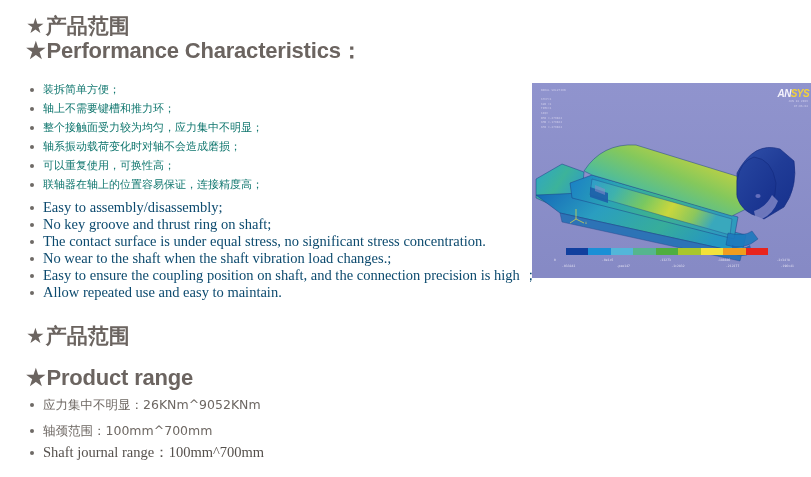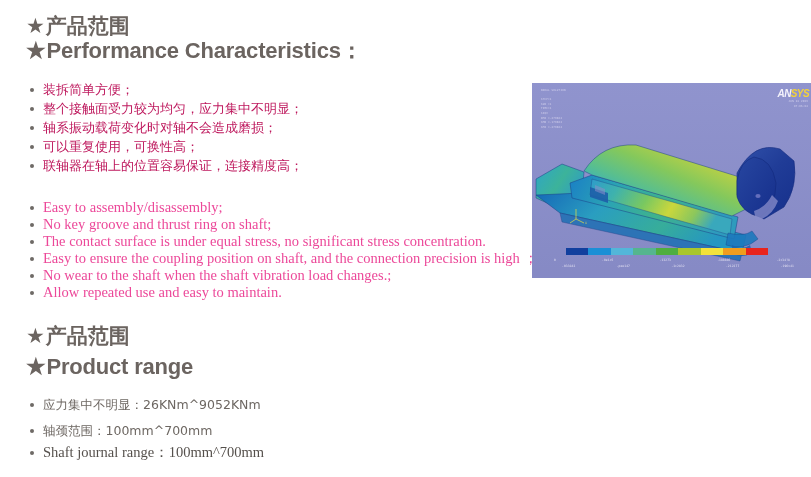--- a/index.html
+++ b/index.html
@@ -52,29 +52,29 @@
     left: 0;
     top: 50%;
     width: 4px;
     height: 4px;
     margin-top: -2px;
     border-radius: 50%;
     background: #6e6a66;
   }
   .cn-item {
     font-family: "DejaVu Sans", sans-serif;
-    font-size: 13px;
+    font-size: 11px;
     line-height: 19px;
-    color: #be185d;
+    color: #0f766e;
   }
   .en-item {
     font-family: "Liberation Serif", serif;
     font-size: 14.5px;
     line-height: 17px;
-    color: #ec4899;
+    color: #0c4a6e;
   }
   .en-item .dot, .cn-item .dot { background: #6e6a66; }
 
   .pr-cn-item {
     font-family: "DejaVu Sans", sans-serif;
     font-size: 12.5px;
     line-height: 26px;
     color: #6d6762;
   }
   .pr-en-item {
@@ -165,20 +165,24 @@
   <span class="heading-en"><span class="star">★</span><span>Performance Characteristics：</span></span>
 </div>
 
 <div class="list" id="cn-bullets" style="top:80px;">
   <div class="li cn-item">
     <span class="dot"></span>
     <span>装拆简单方便；</span>
   </div>
   <div class="li cn-item">
     <span class="dot"></span>
+    <span>轴上不需要键槽和推力环；</span>
+  </div>
+  <div class="li cn-item">
+    <span class="dot"></span>
     <span>整个接触面受力较为均匀，应力集中不明显；</span>
   </div>
   <div class="li cn-item">
     <span class="dot"></span>
     <span>轴系振动载荷变化时对轴不会造成磨损；</span>
   </div>
   <div class="li cn-item">
     <span class="dot"></span>
     <span>可以重复使用，可换性高；</span>
   </div>
@@ -196,37 +200,37 @@
   <div class="li en-item">
     <span class="dot"></span>
     <span>No key groove and thrust ring on shaft;</span>
   </div>
   <div class="li en-item">
     <span class="dot"></span>
     <span>The contact surface is under equal stress, no significant stress concentration.</span>
   </div>
   <div class="li en-item">
     <span class="dot"></span>
+    <span>No wear to the shaft when the shaft vibration load changes.;</span>
+  </div>
+  <div class="li en-item">
+    <span class="dot"></span>
     <span>Easy to ensure the coupling position on shaft, and the connection precision is high ；</span>
-  </div>
-  <div class="li en-item">
-    <span class="dot"></span>
-    <span>No wear to the shaft when the shaft vibration load changes.;</span>
   </div>
   <div class="li en-item">
     <span class="dot"></span>
     <span>Allow repeated use and easy to maintain.</span>
   </div>
 </div>
 
 <div class="heading-block" id="h2-cn" style="top:324px;">
   <span class="heading-cn"><span class="star">★</span><span>产品范围</span></span>
 </div>
 
-<div class="heading-block" id="h2-en" style="top:354px;">
+<div class="heading-block" id="h2-en" style="top:365px;">
   <span class="heading-en"><span class="star">★</span><span>Product range</span></span>
 </div>
 
 <div class="list" id="pr-cn-bullets" style="top:392px;">
   <div class="li pr-cn-item">
     <span class="dot"></span>
     <span>应力集中不明显：26KNm^9052KNm</span>
   </div>
   <div class="li pr-cn-item">
     <span class="dot"></span>

